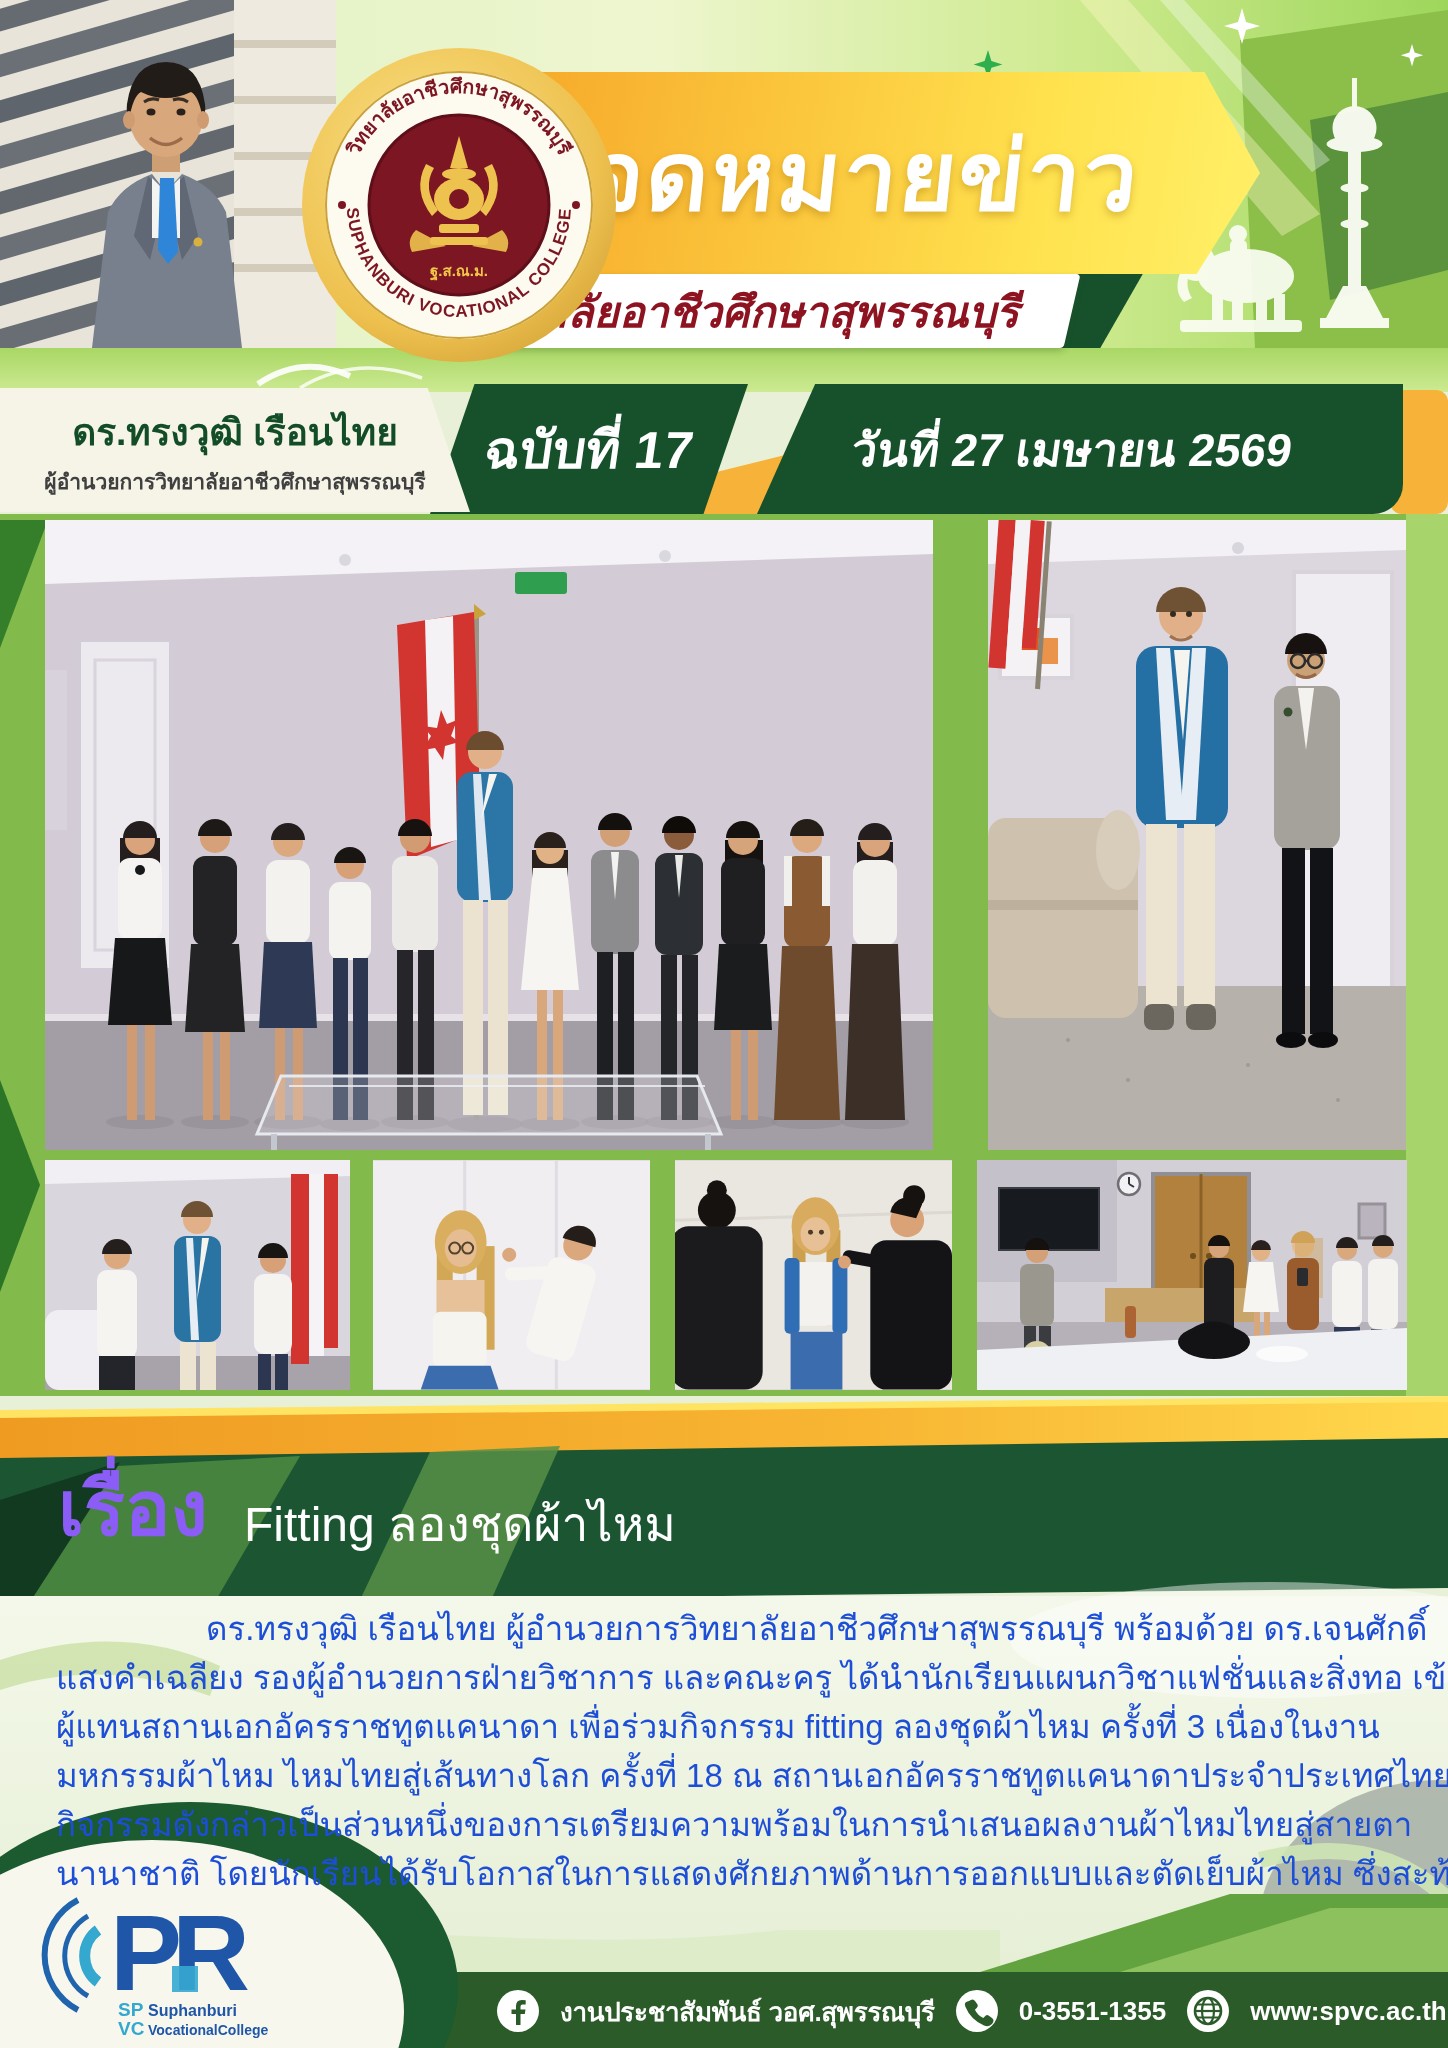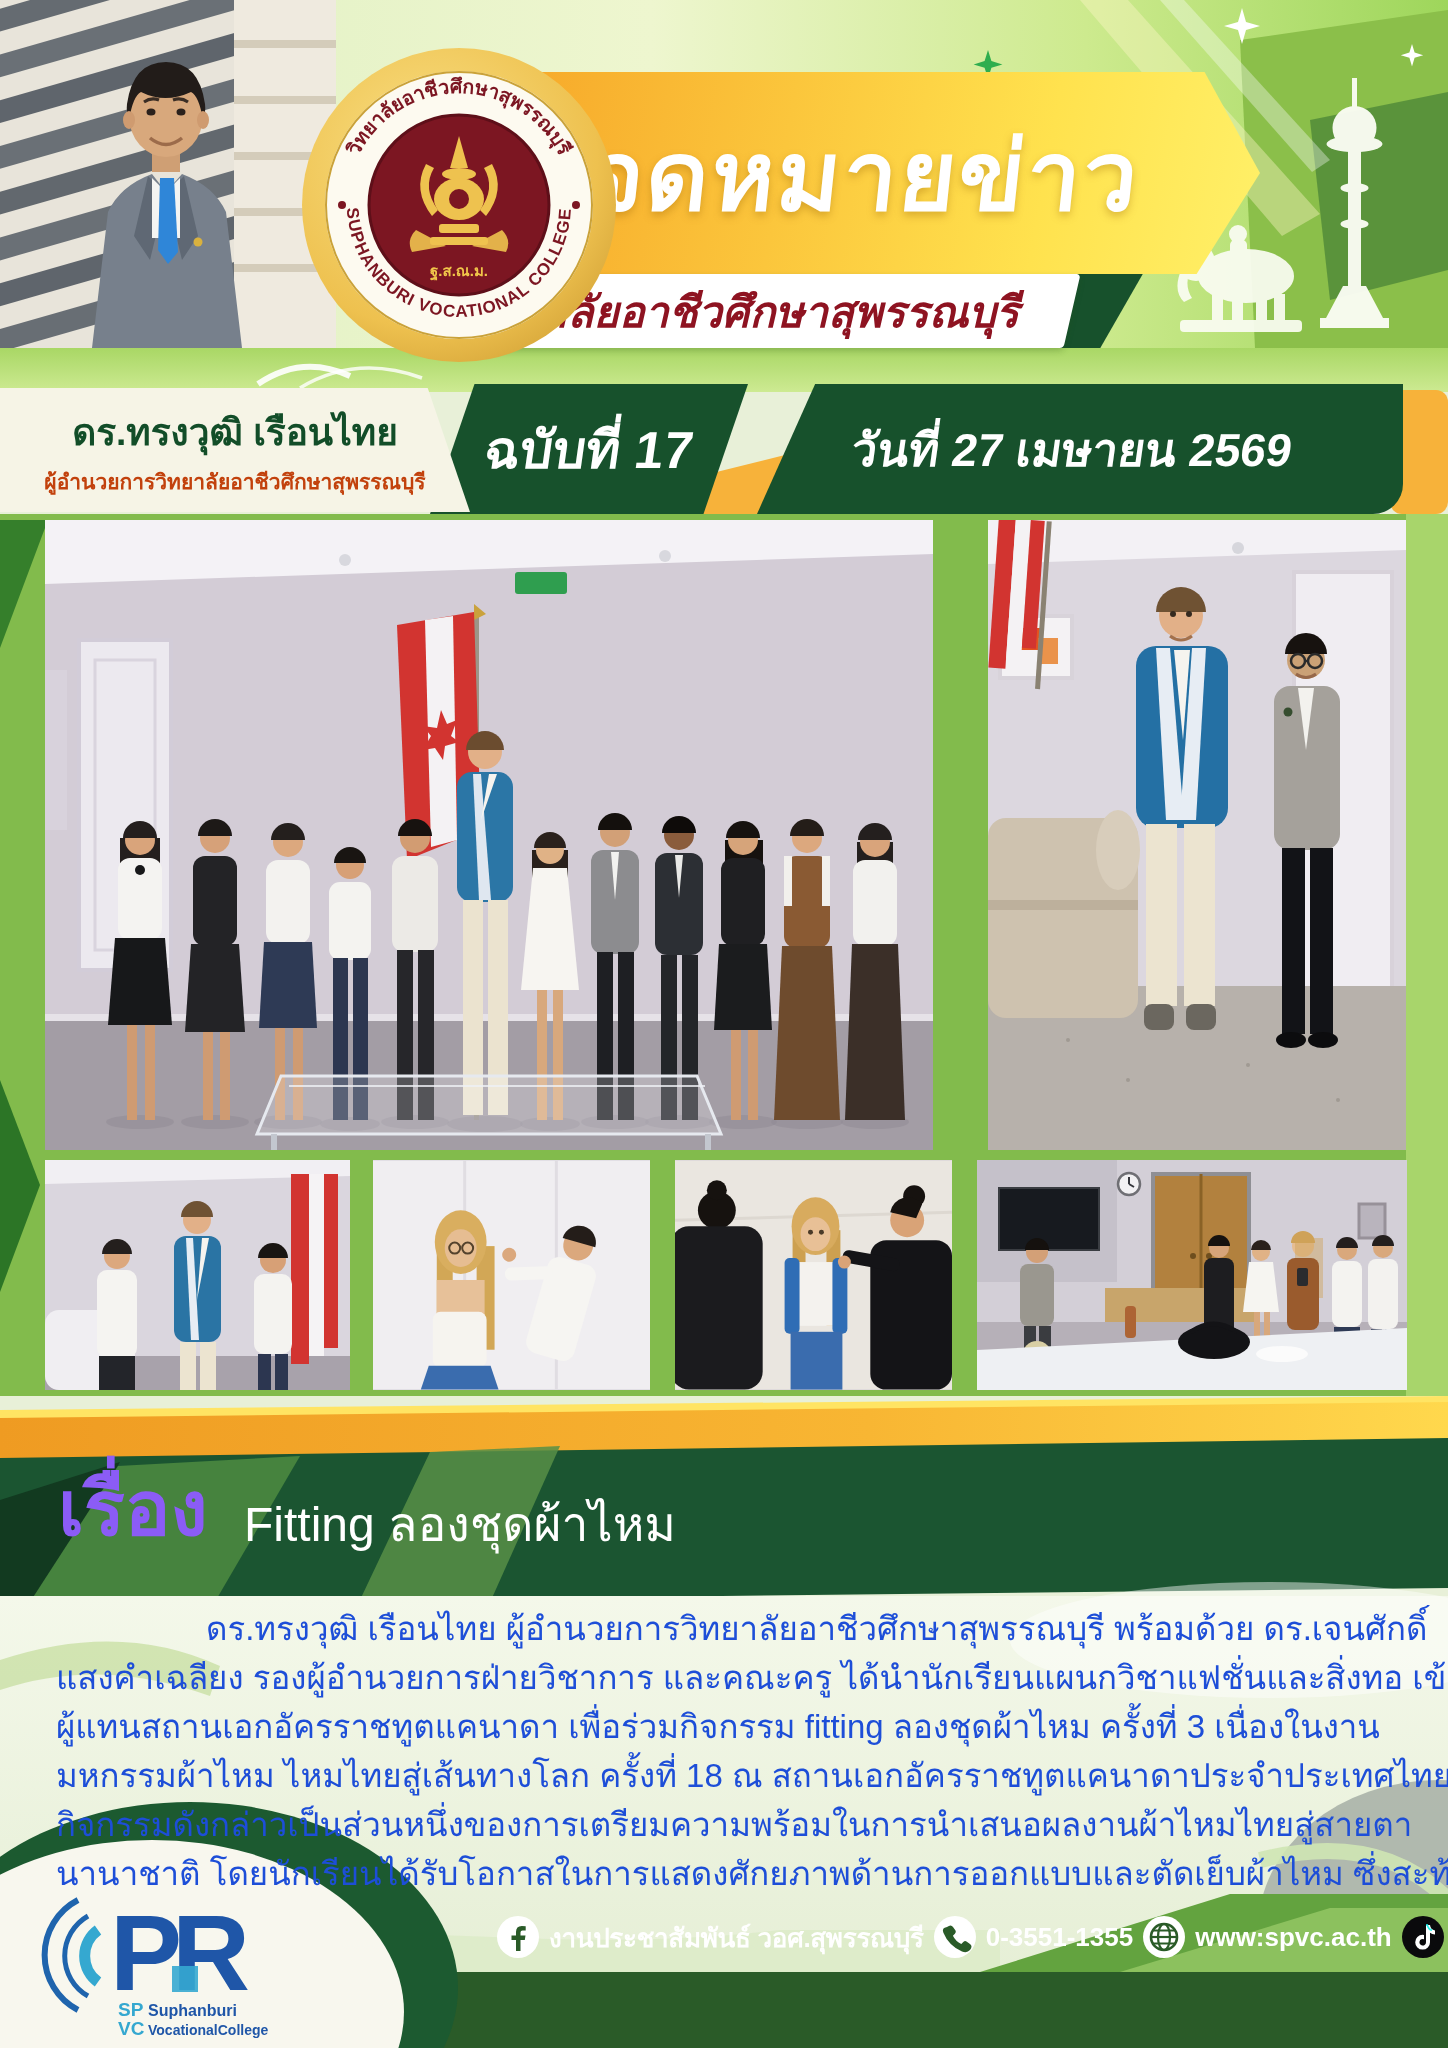--- a/index.html
+++ b/index.html
@@ -20,21 +20,21 @@
      text-shadow:0 4px 8px rgba(150,95,0,.35);letter-spacing:2px;}
   .white-banner{left:420px;top:274px;width:652px;height:74px;background:#ffffff;z-index:3;
      transform:skewX(-13deg);border-radius:4px;box-shadow:0 3px 6px rgba(40,80,20,.25);}
   .white-banner .sub{width:100%;height:74px;line-height:76px;text-align:center;
      font-size:43px;font-weight:800;color:#8e1321;}
 
   
   .name-box{left:0;top:388px;width:470px;height:124px;background:#f6f4e6;z-index:5;
      clip-path:polygon(0 0,91% 0,100% 100%,0 100%);text-align:center;}
   .name-box .nm{margin-top:14px;font-size:37px;font-weight:800;color:#124d28;}
-  .name-box .ttl{margin-top:4px;font-size:21px;font-weight:600;color:#c2410c;}
+  .name-box .ttl{margin-top:4px;font-size:21px;font-weight:600;color:#404040;}
   .issue-band{left:430px;top:384px;width:318px;height:130px;background:#17512c;z-index:4;
      clip-path:polygon(14% 0,100% 0,86% 100%,0 100%);}
   .issue-band .tx{width:100%;height:130px;line-height:132px;text-align:center;
      font-size:52px;font-weight:800;color:#fff;transform:skewX(-8deg);}
   .date-band{left:757px;top:384px;width:646px;height:130px;background:#17512c;z-index:4;
      clip-path:polygon(9% 0,100% 0,100% 100%,0 100%);border-radius:0 0 30px 0;}
   .date-band .tx{padding-left:95px;height:130px;line-height:132px;
      font-size:46px;font-weight:800;color:#fff;transform:skewX(-8deg);}
 
   
@@ -50,22 +50,22 @@
   .subject{left:58px;top:1448px;z-index:5;font-size:76px;font-weight:700;color:#8b5cf6;}
   .story-title{left:244px;top:1486px;z-index:5;font-size:48px;font-weight:400;color:#fff;}
 
   
   .body-text{left:56px;top:1604px;width:1340px;z-index:4;color:#1d4ed8;
      font-size:33px;line-height:49px;font-weight:500;white-space:nowrap;}
   .body-text .ln.indent{padding-left:150px;}
   .body-text .ln.last{padding-left:106px;}
 
   
-  .footer-items{left:496px;top:1900px;width:948px;height:74px;z-index:6;display:flex;
-     align-items:center;gap:9px;color:#fff;font-size:26px;font-weight:700;white-space:nowrap;}
+  .footer-items{left:496px;top:1974px;width:948px;height:74px;z-index:6;display:flex;
+     align-items:center;gap:20px;color:#fff;font-size:26px;font-weight:700;white-space:nowrap;}
   .footer-items .lbl{letter-spacing:-.3px;}
   .icn{flex:0 0 auto;}
   .pr-logo{left:22px;top:1884px;width:340px;height:156px;z-index:6;}
 </style>
 </head>
 <body>
 
 <div class="page">
 
   <svg class="bg" width="1448" height="2048" viewBox="0 0 1448 2048">

